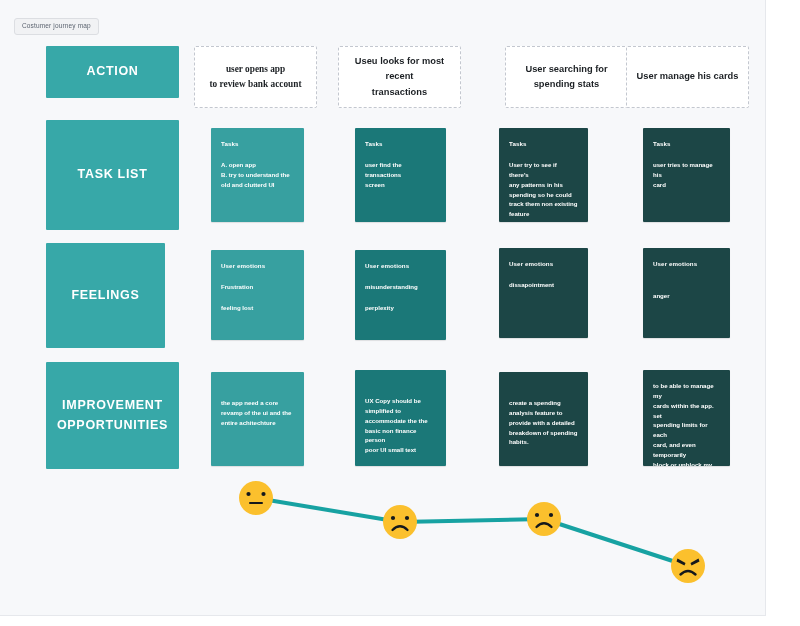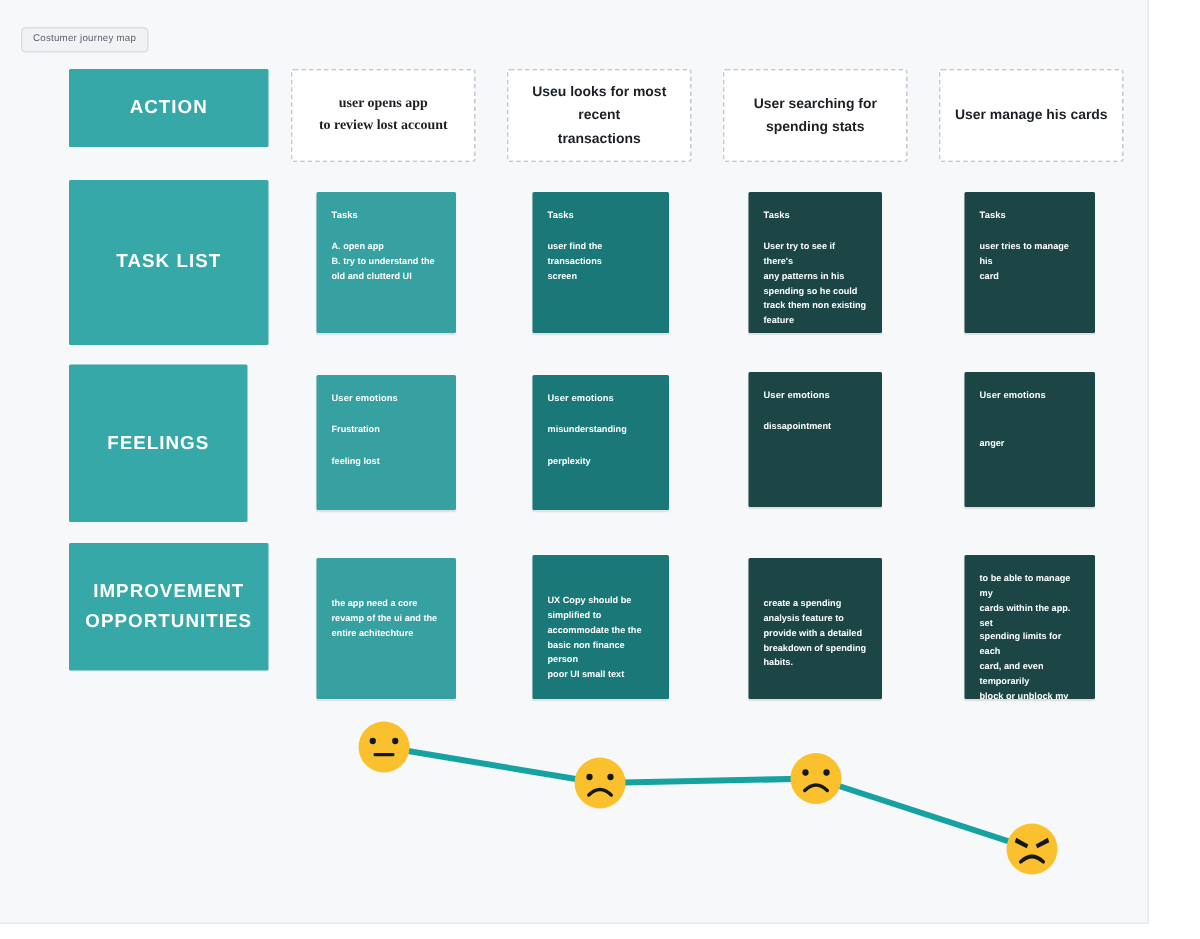--- a/index.html
+++ b/index.html
@@ -108,37 +108,37 @@
 
 <div id="board">
 
   <div id="tab-bar">
     <span class="tab">Costumer journey map</span>
   </div>
 
   <div class="rowlabel" style="left:46px; top:46px; width:133px; height:52px;">ACTION</div>
   <div class="rowlabel" style="left:46px; top:120px; width:133px; height:110px;">TASK LIST</div>
   <div class="rowlabel" style="left:46px; top:243px; width:119px; height:105px;">FEELINGS</div>
-  <div class="rowlabel" style="left:46px; top:362px; width:133px; height:85px;">
+  <div class="rowlabel" style="left:46px; top:362px; width:133px; height:107px;">
     <span>IMPROVEMENT OPPORTUNITIES</span>
   </div>
 
   <div class="action-card" style="left:194px; top:46px; width:123px; height:62px;font-family:Liberation Serif, serif;">
     <span>
       <span>user opens app</span><br>
-      <span>to review lost account</span>
+      <span>to review bank account</span>
     </span>
   </div>
   <div class="action-card" style="left:338px; top:46px; width:123px; height:62px;justify-content:flex-end;">
     <span>
       <span>Useu looks for most recent</span><br>
       <span>transactions</span>
     </span>
   </div>
-  <div class="action-card" style="left:482px; top:46px; width:123px; height:62px;">
+  <div class="action-card" style="left:505px; top:46px; width:123px; height:62px;">
     <span>
       <span>User searching for</span><br>
       <span>spending stats</span>
     </span>
   </div>
   <div class="action-card" style="left:626px; top:46px; width:123px; height:62px;">
     <span>User manage his cards</span>
   </div>
 
   <div class="card tone-1" style="left:211px; top:128px; width:93px; height:94px;">

